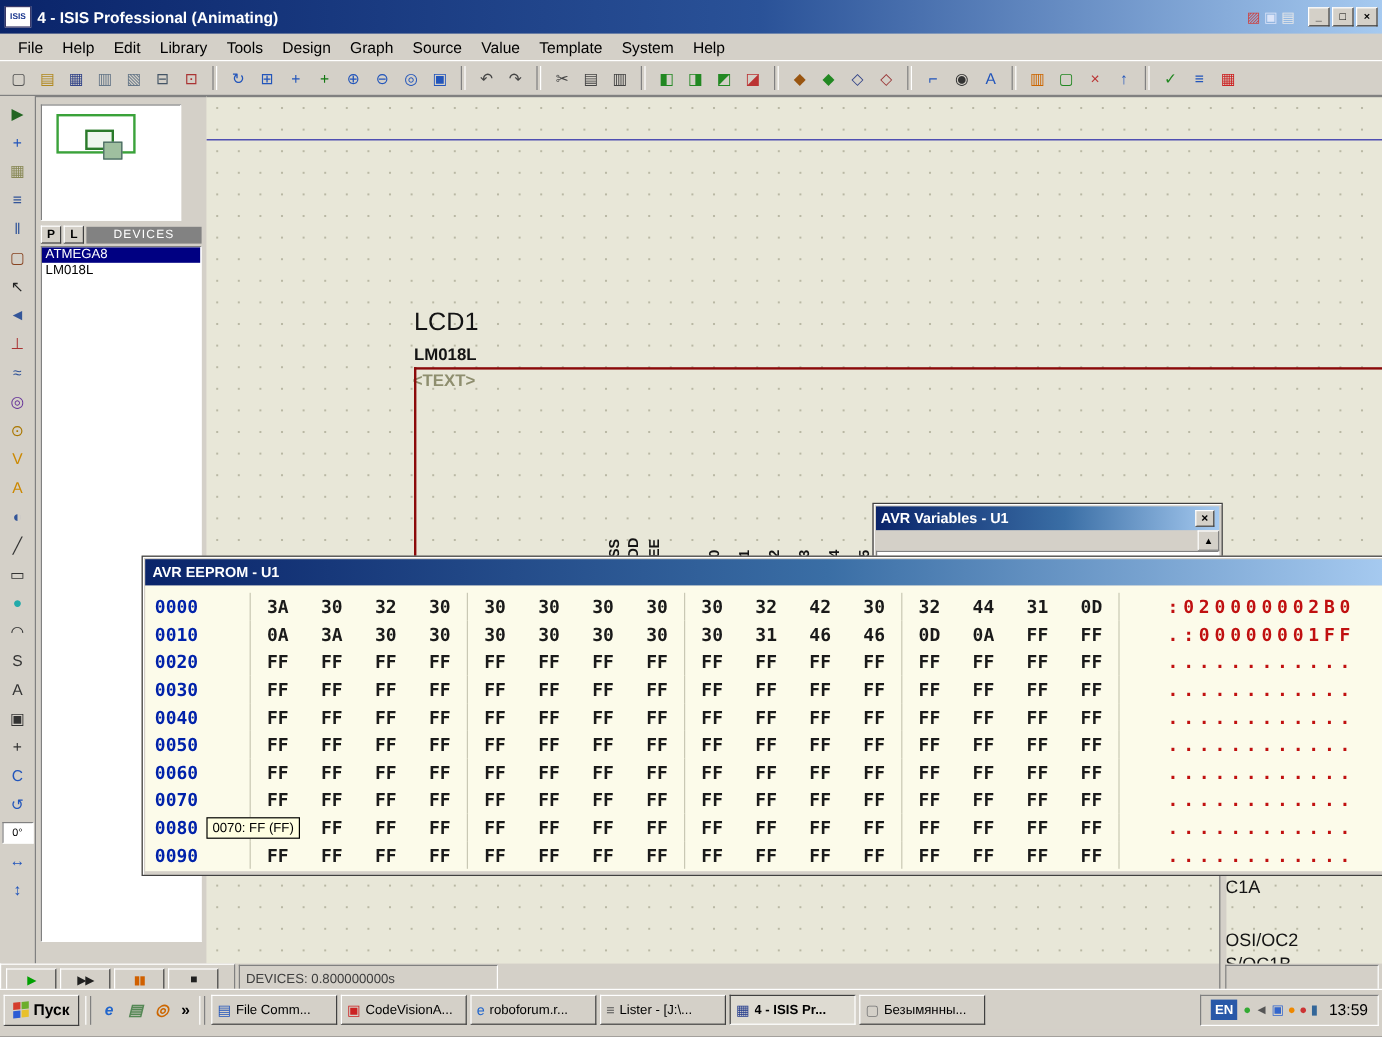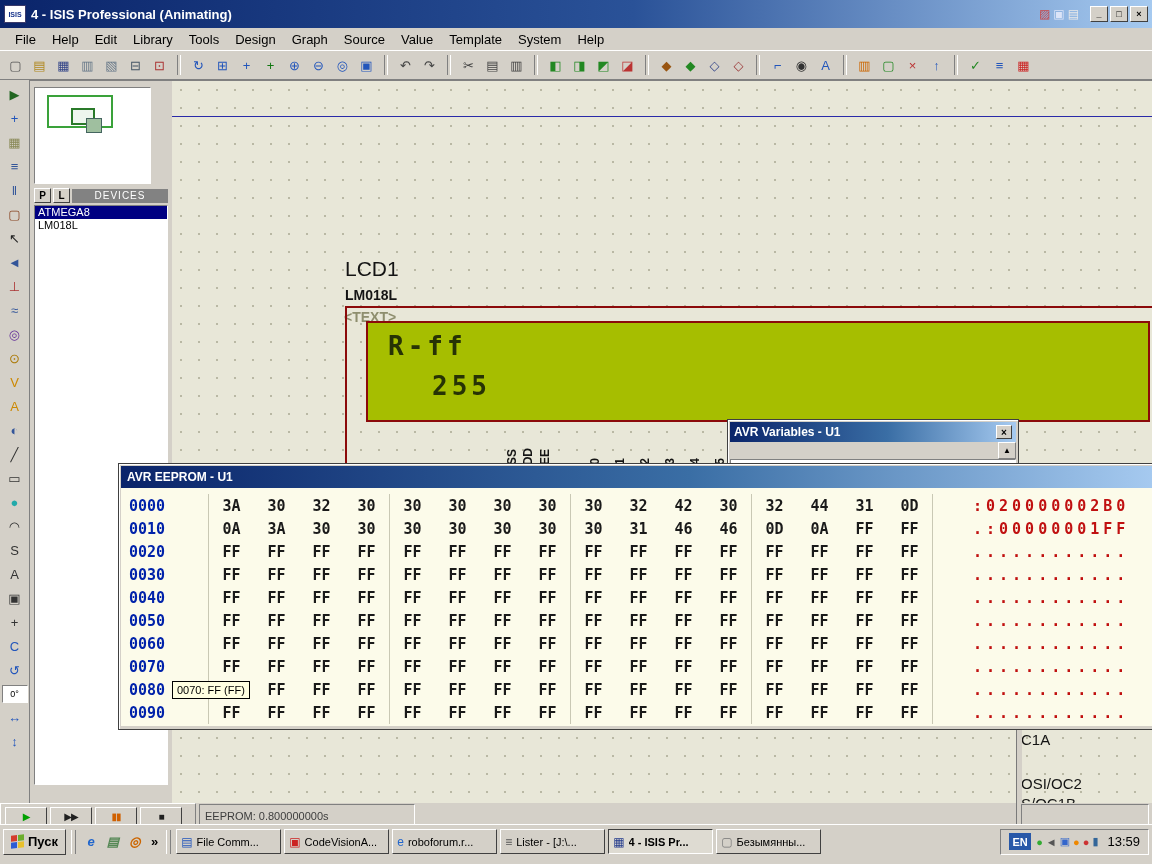--- a/index.html
+++ b/index.html
@@ -414,24 +414,20 @@
       </div>
   </div>
 
   <div class="canvas">
     <div class="sheet-line"></div>
     <div class="lcd-ref">LCD1</div>
     <div class="lcd-val">LM018L</div>
     <div class="lcd-ph">&lt;TEXT&gt;</div>
     <div class="lcd-line-top"></div>
     <div class="lcd-line-left"></div>
-    <div class="lcd-body">
-      <div class="lcd-t1">R-ff</div>
-      <div class="lcd-t2">255</div>
-    </div>
     <div class="pin-row">
         <span class="vpin" style="left: 13px;">SS</span>
         <span class="vpin" style="left: 29px;">DD</span>
         <span class="vpin" style="left: 46px;">EE</span>
         <span class="vpin" style="left: 96px;">0</span>
         <span class="vpin" style="left: 121px;">1</span>
         <span class="vpin" style="left: 146px;">2</span>
         <span class="vpin" style="left: 171px;">3</span>
         <span class="vpin" style="left: 196px;">4</span>
         <span class="vpin" style="left: 221px;">5</span>
@@ -757,21 +753,21 @@
       <button class="sim-btn">
         <i class="glyph" style="color: rgb(32, 32, 32);">▶▶</i>
       </button>
       <button class="sim-btn">
         <i class="glyph" style="color: rgb(208, 96, 0);">▮▮</i>
       </button>
       <button class="sim-btn">
         <i class="glyph" style="color: rgb(32, 32, 32);">■</i>
       </button>
     </div>
-  <div class="status-field">EEPROM: 0.800000000s</div>
+  <div class="status-field">DEVICES: 0.800000000s</div>
   <div class="status-right"></div>
 
   <div class="taskbar">
     <button class="start-btn">
       <span class="winlogo">
           <i></i>
           <i></i>
           <i></i>
           <i></i>
         </span>

